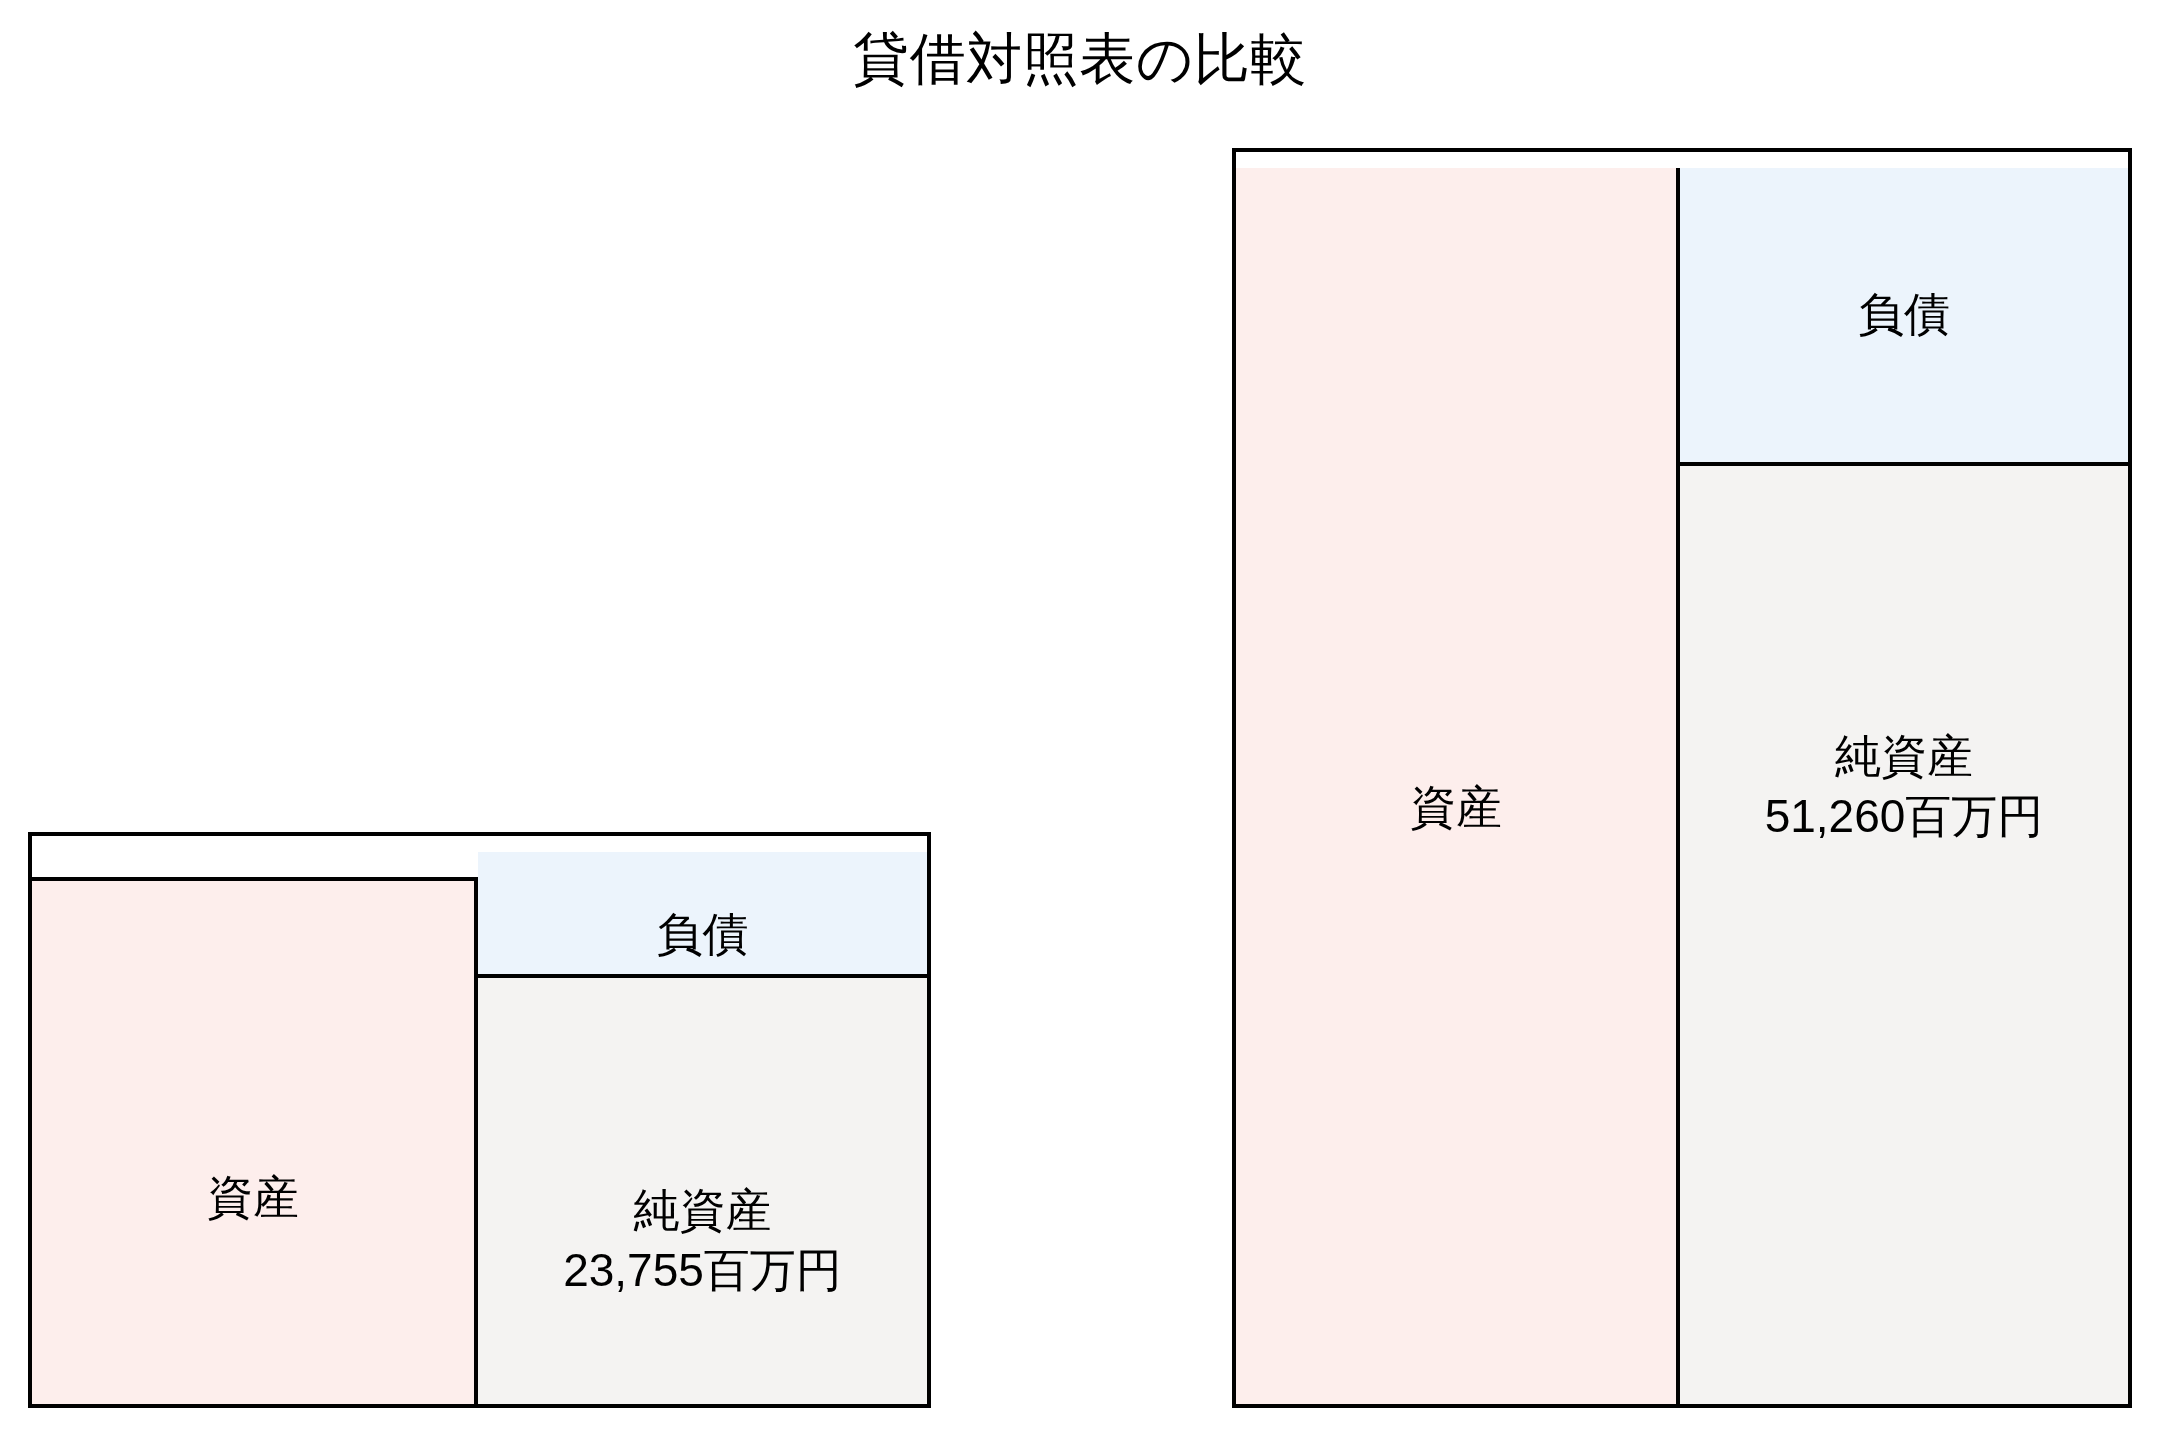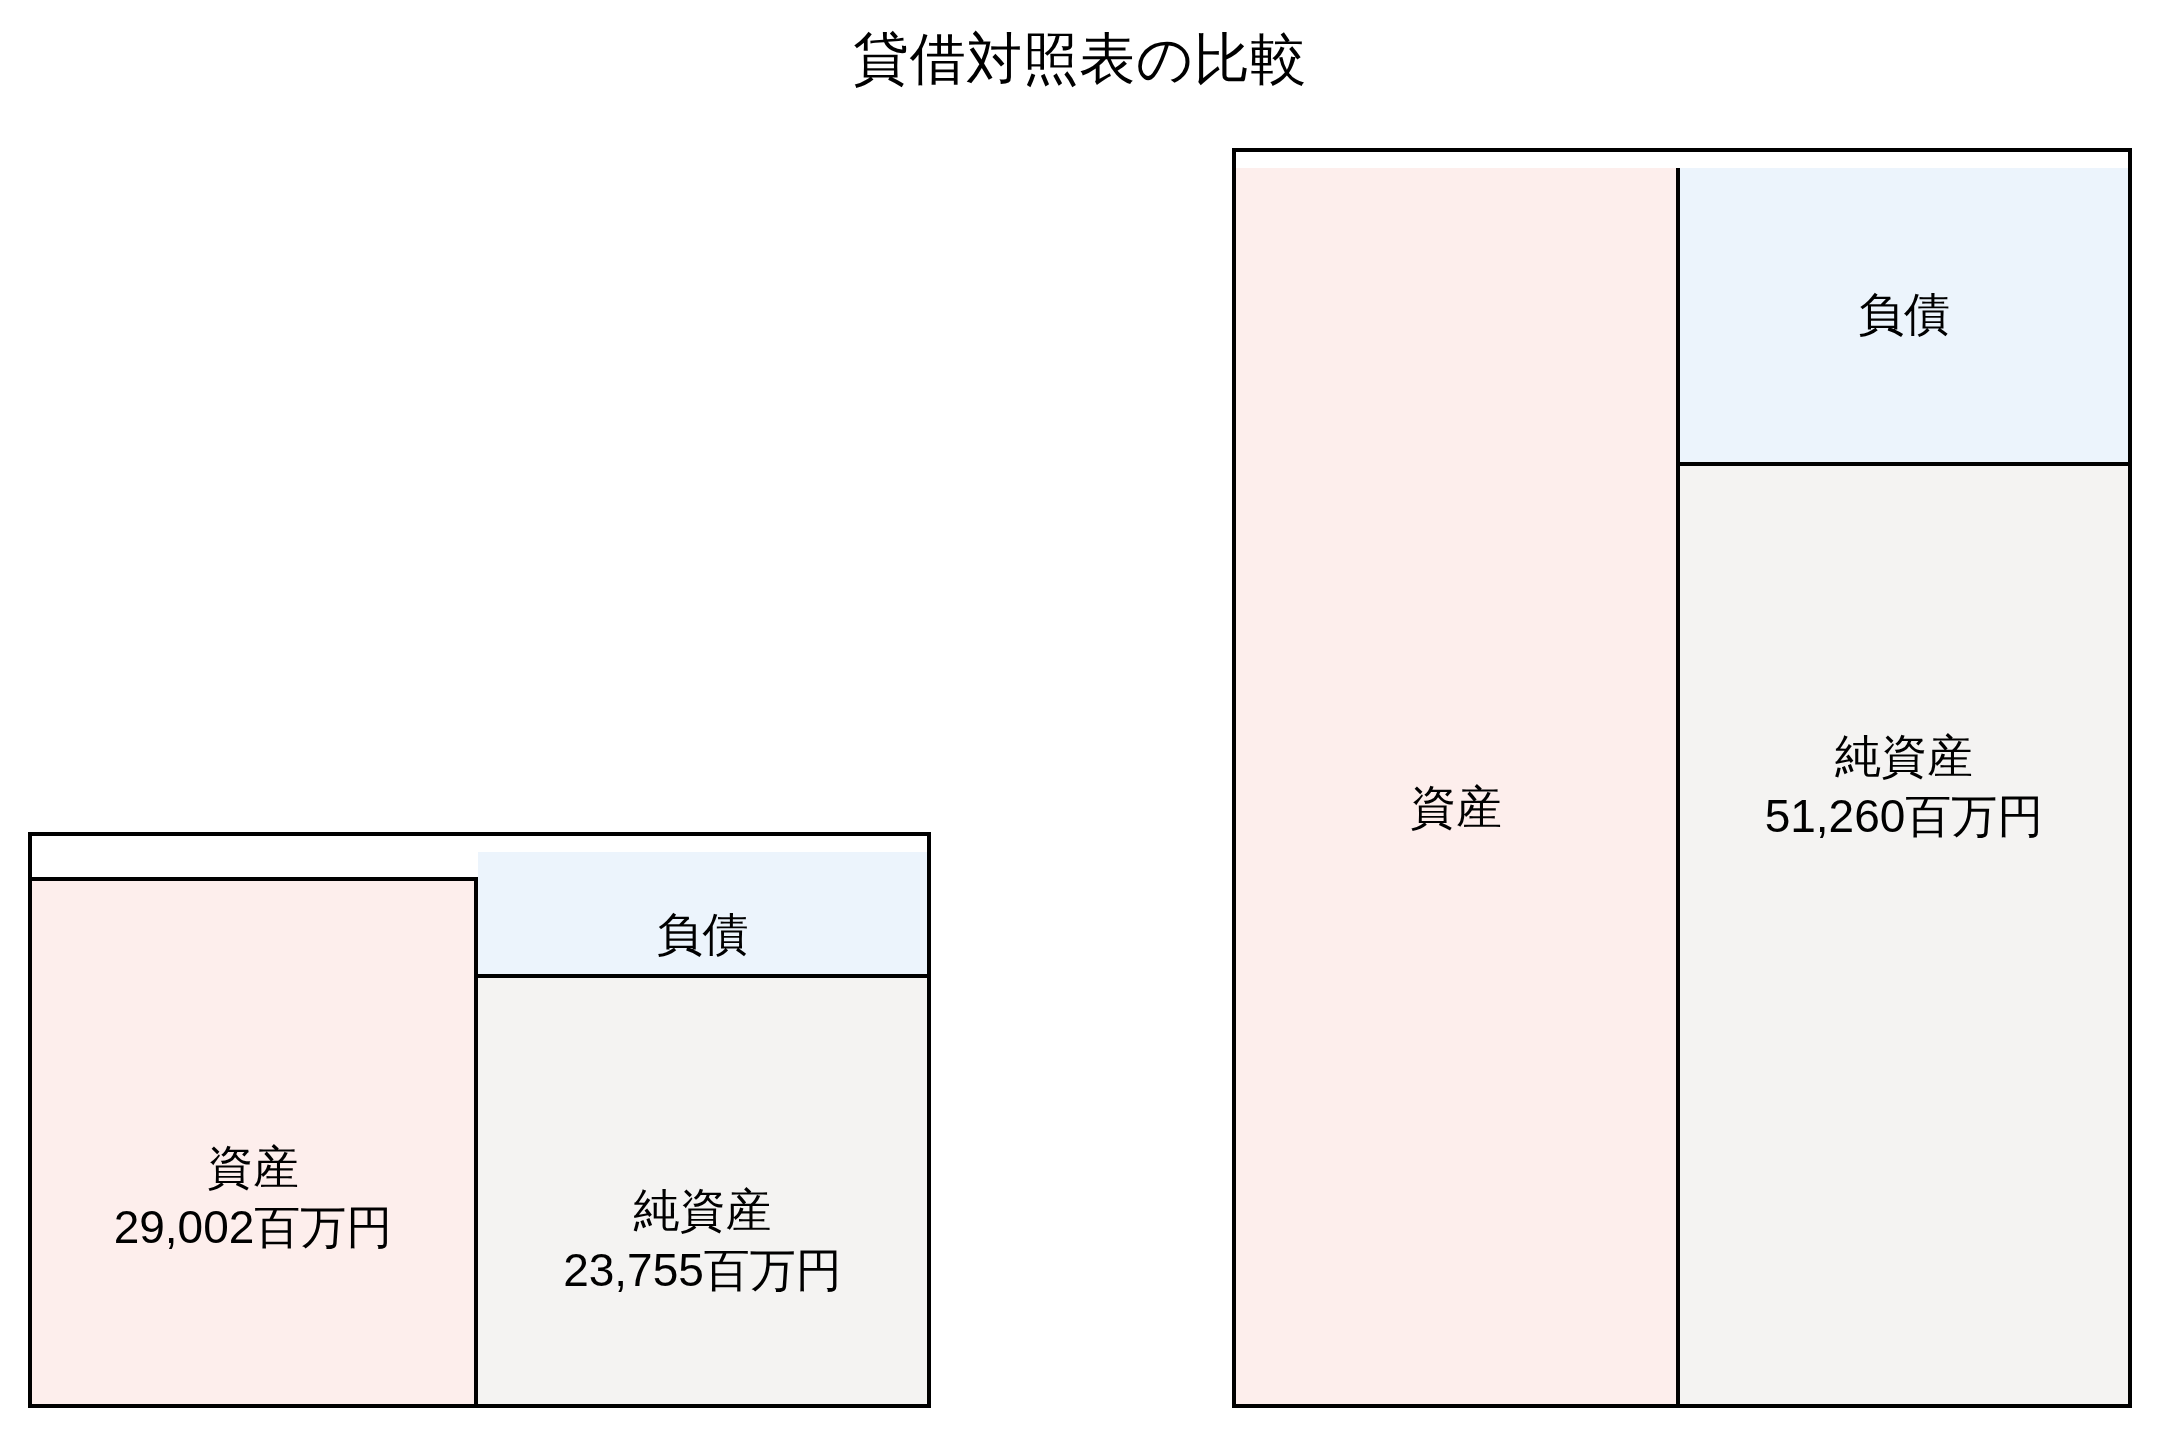--- a/index.html
+++ b/index.html
@@ -151,21 +151,20 @@
 
 <div id="bs-left" class="bs-block">
 
   <div id="bs-left-assets-col" class="bs-col">
 
     <div id="bs-left-assets-cap" class="bs-cell"></div>
 
     <div id="bs-left-assets" class="bs-cell">
       <div class="bs-label">
         <span class="ln">資産</span>
-        <span class="ln">29,002百万円</span>
       </div>
     </div>
 
   </div>
 
   <div id="bs-left-right-col" class="bs-col">
 
     <div id="bs-left-liabilities" class="bs-cell">
       <div class="bs-label">
         <span class="ln">負債</span>

